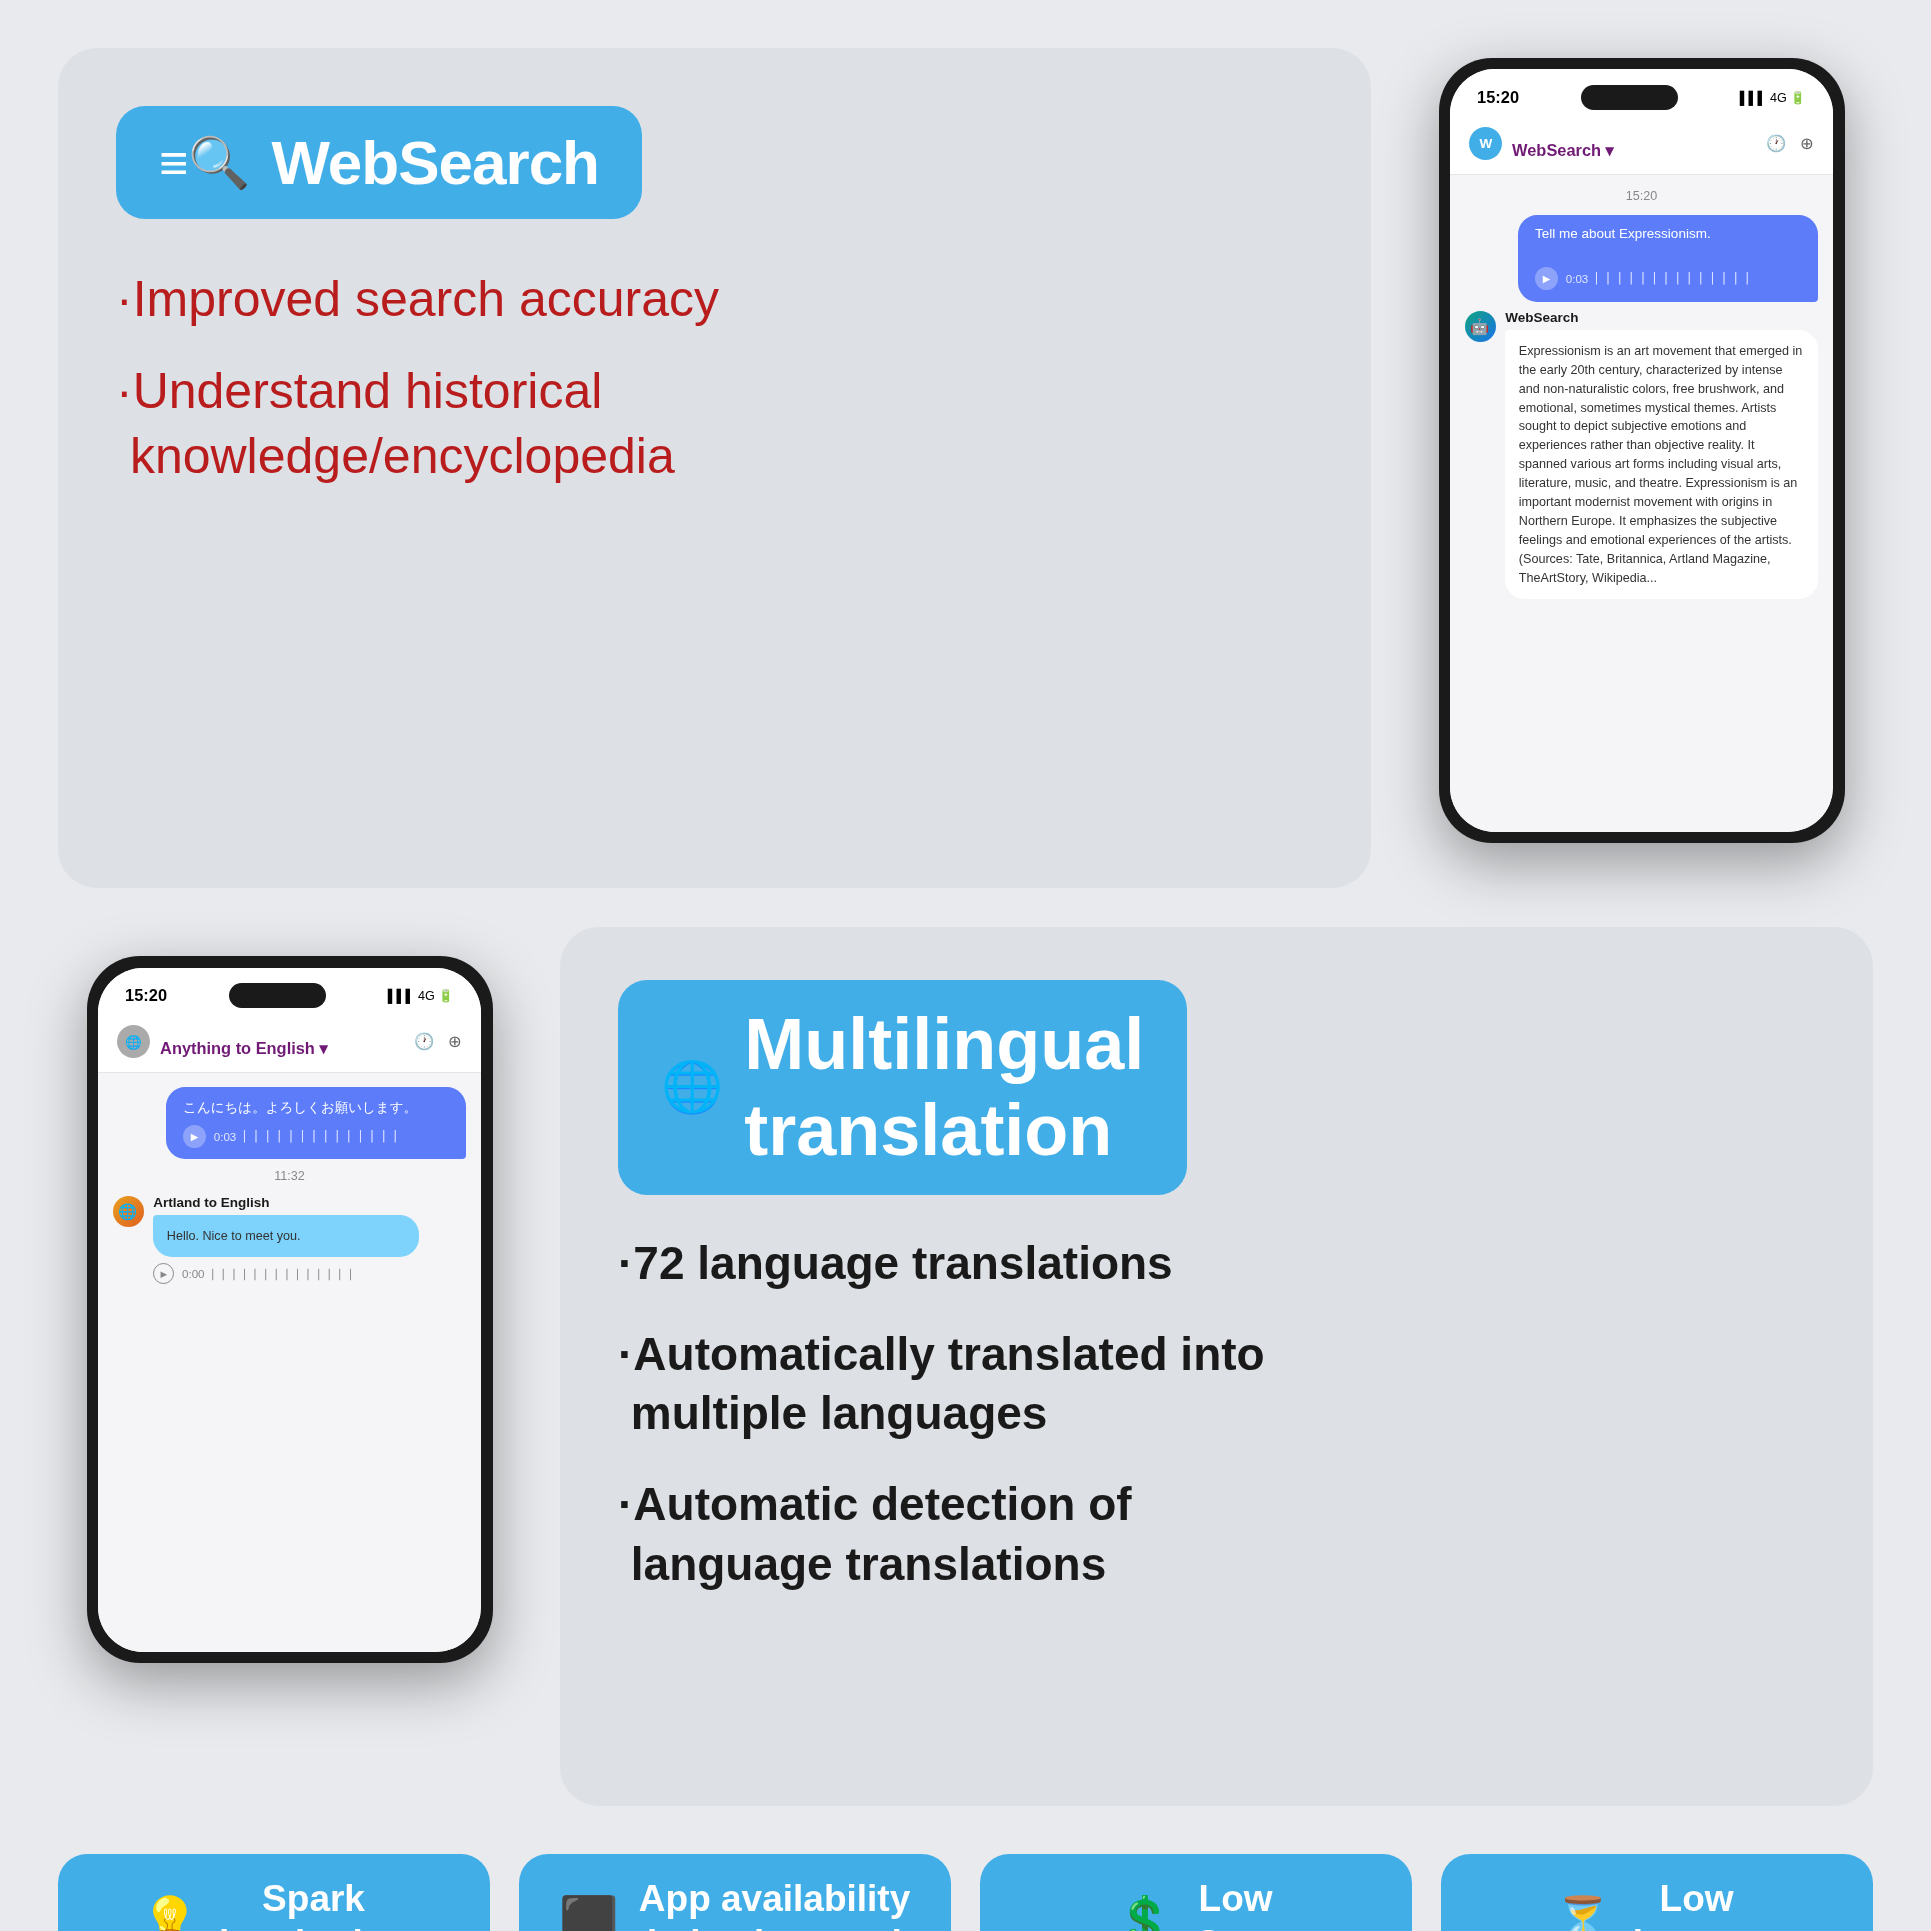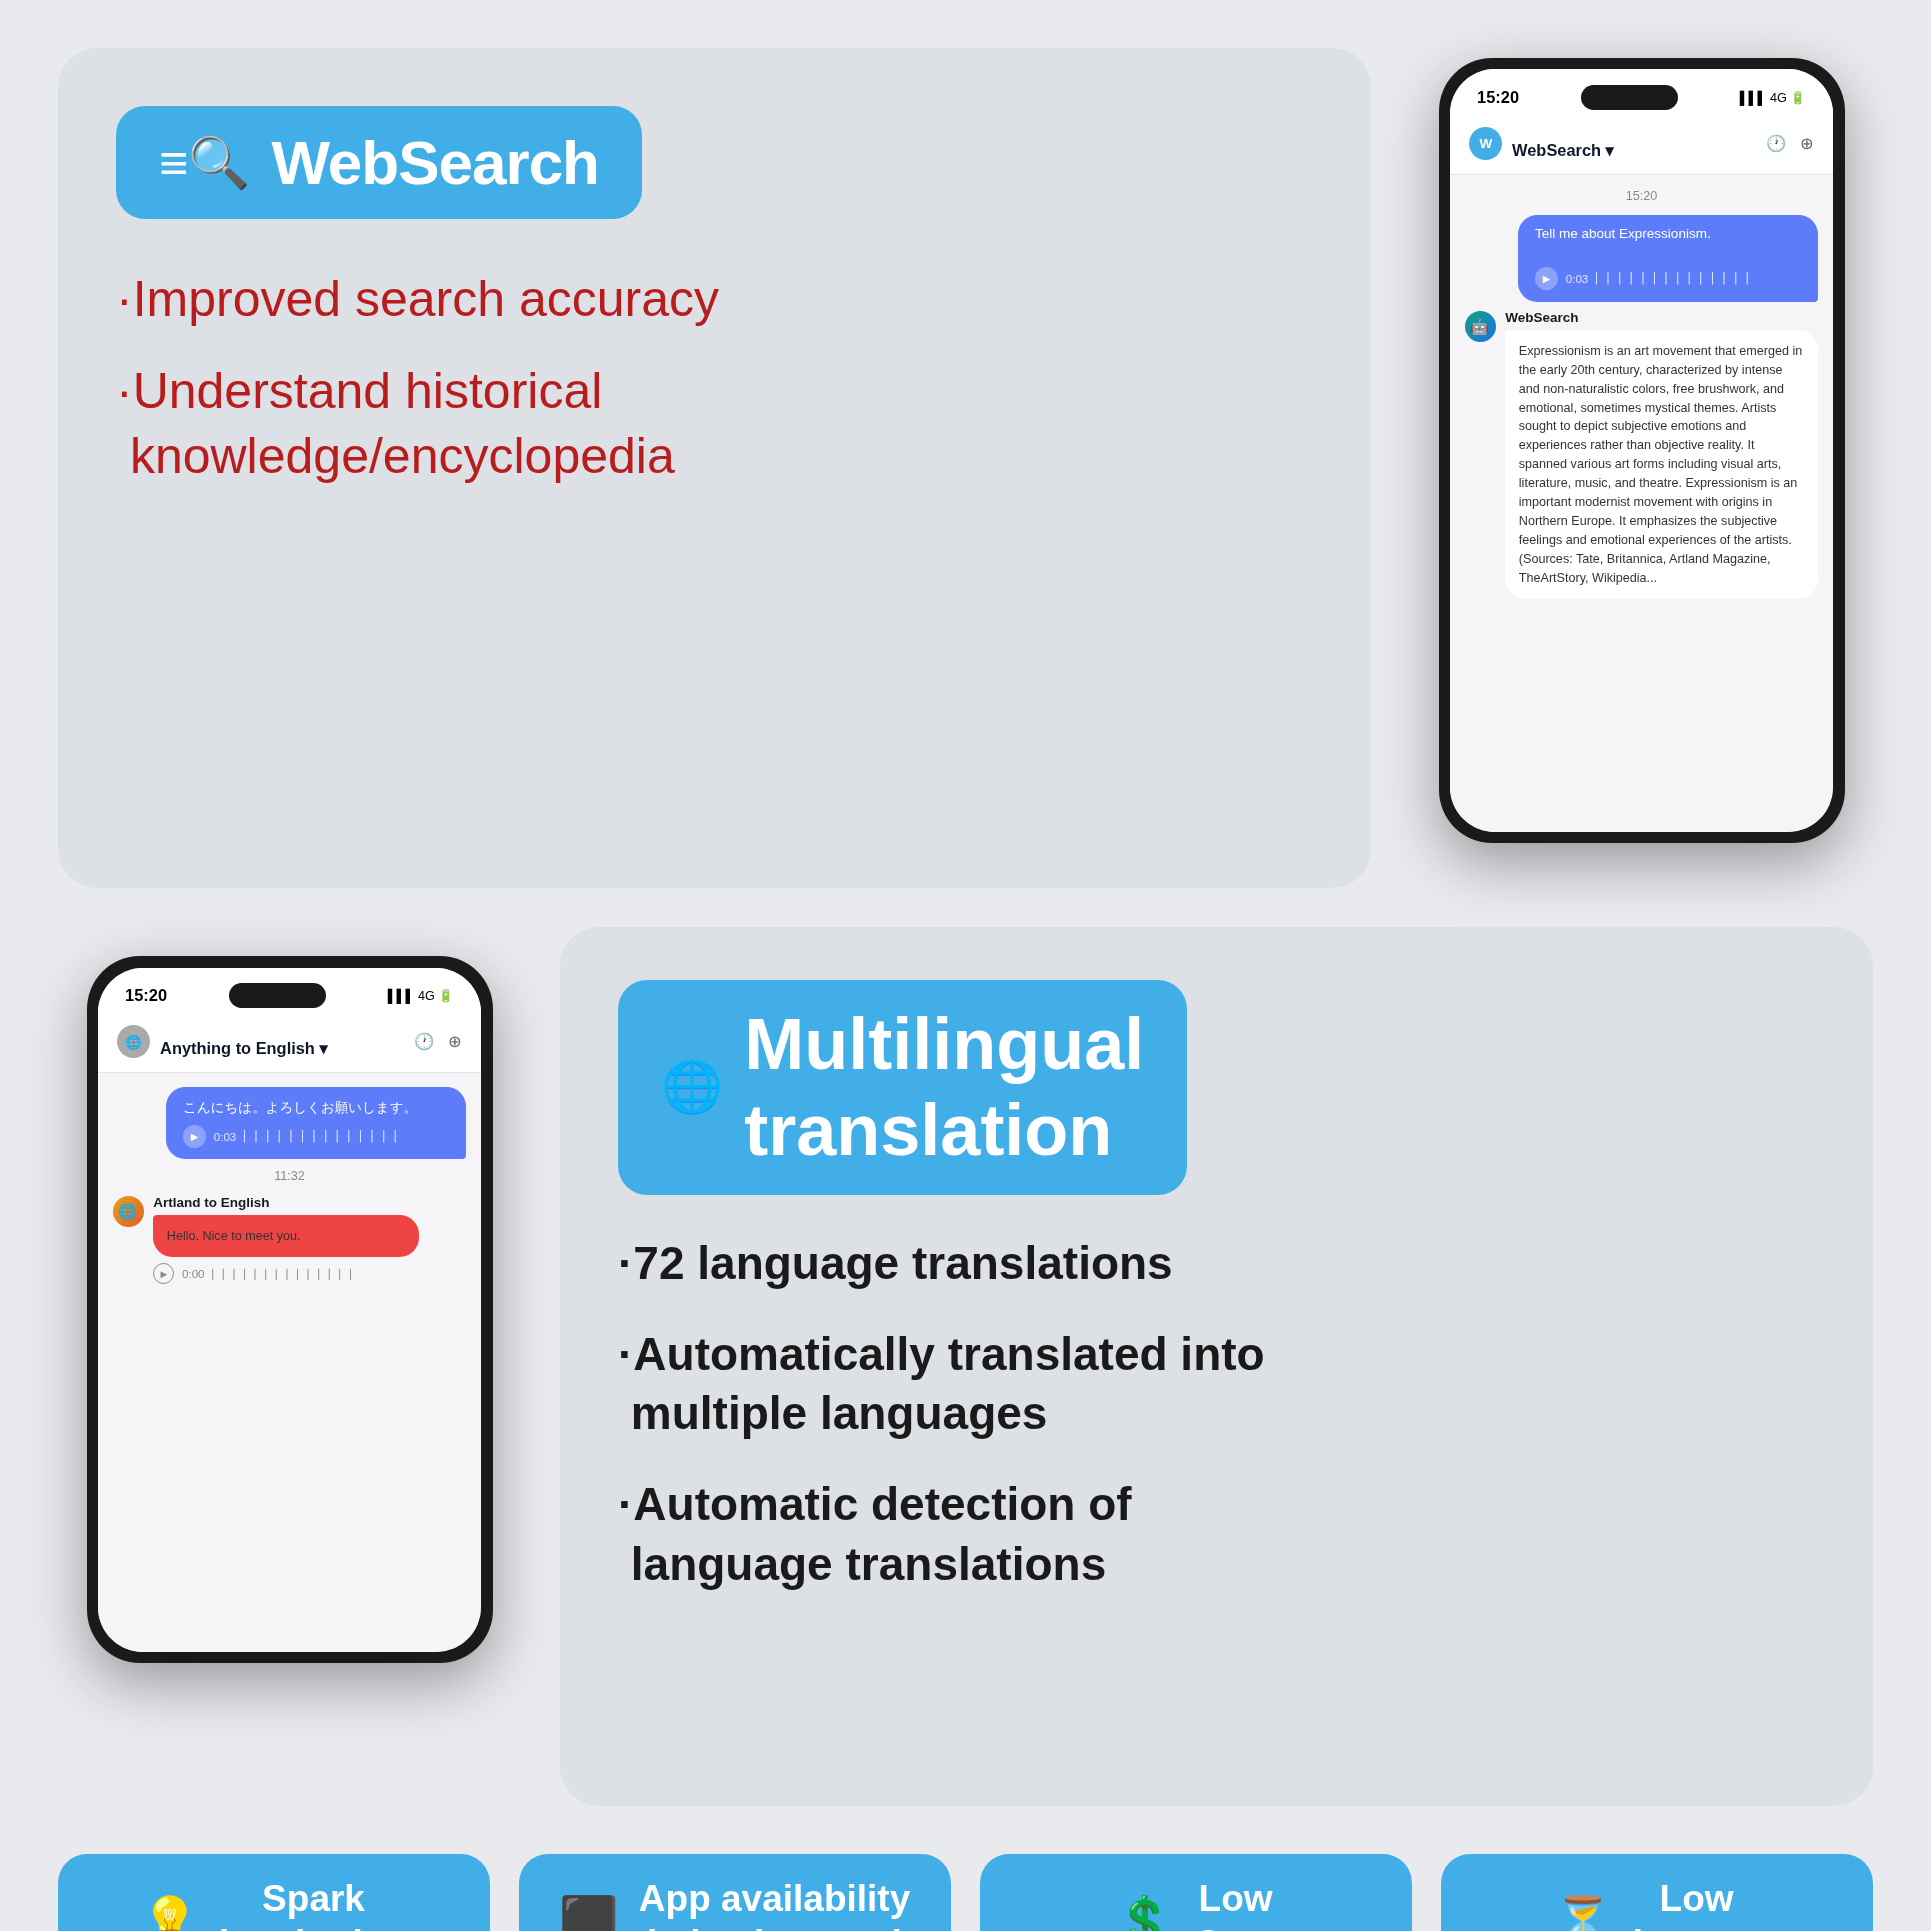--- a/index.html
+++ b/index.html
@@ -110,21 +110,21 @@
     .phone-avatar-sm {
       width: 33px;
       height: 33px;
       border-radius: 50%;
       background: #42aee8;
     }
 
     .phone-app-name {
       font-size: 16.4px;
       font-weight: 600;
-      color: #0f172a;
+      color: #701a75;
       margin-top: 13px;
     }
 
     .phone-header-icons {
       display: flex;
       gap: 13.5px;
       color: #666;
       font-size: 16.4px;
     }
 
@@ -342,21 +342,21 @@
       background: #5c7cfa;
       color: white;
       border-radius: 19.3px 19.3px 3.9px 19.3px;
       padding: 11.6px 17.4px;
       margin-left: auto;
       max-width: 85%;
       margin-bottom: 7.7px;
     }
 
     .bubble-bot2 {
-      background: #ef4444;
+      background: #7dd3fc;
       border-radius: 3.9px 19.3px 19.3px 19.3px;
       padding: 11.6px 13.5px;
       font-size: 12.6px;
       color: #333;
       line-height: 1.5;
       max-width: 85%;
       margin-bottom: 3.9px;
     }
 
     .audio-row2 {

